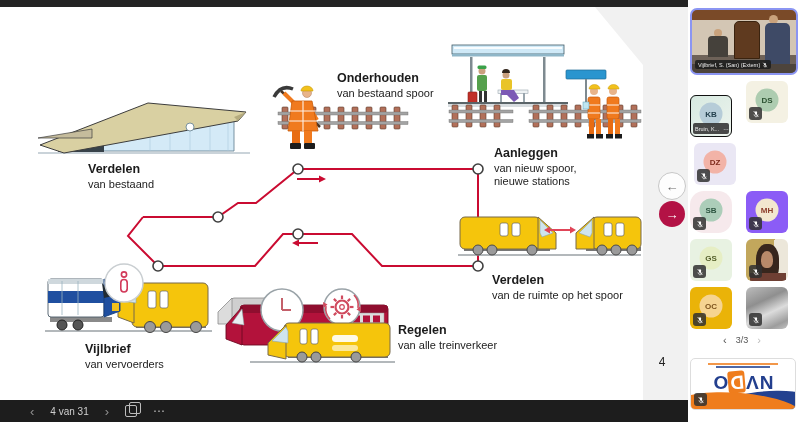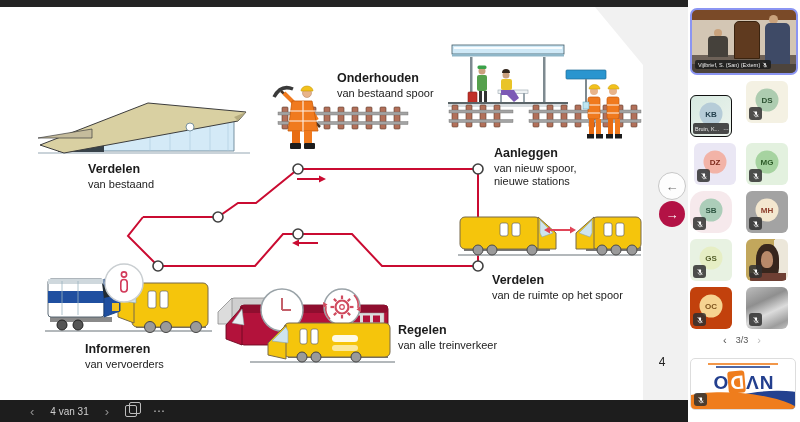--- a/index.html
+++ b/index.html
@@ -337,21 +337,21 @@
     </div>
     <div class="lbl" style="left:492px;top:266px;">
       <div class="t">Verdelen</div>
       <div class="sub">van de ruimte op het spoor</div>
     </div>
     <div class="lbl" style="left:398px;top:316px;">
       <div class="t">Regelen</div>
       <div class="sub">van alle treinverkeer</div>
     </div>
     <div class="lbl" style="left:85px;top:335px;">
-      <div class="t">Informeren</div>
+      <div class="t">Vijlbrief</div>
       <div class="sub">van vervoerders</div>
     </div>
 
     <div class="gutter"></div>
     <div class="corner"></div>
 
     <div class="nav-btn nav-back">
       <span>←</span>
     </div>
     <div class="nav-btn nav-next" style="background: rgb(179, 18, 69);">
@@ -425,49 +425,36 @@
       <div class="mic-badge">
         <svg width="8" height="8" viewBox="0 0 12 12">
             <rect x="4.5" y="2" width="3" height="5" rx="1.5" fill="#fff"></rect>
             <path d="M3 6.5 a3 3 0 0 0 6 0" fill="none" stroke="#fff" stroke-width="1"></path>
             <line x1="6" y1="9.5" x2="6" y2="11" stroke="#fff" stroke-width="1"></line>
             <line x1="2.5" y1="1.5" x2="9.5" y2="10.5" stroke="#fff" stroke-width="1.2"></line>
           </svg>
       </div>
     </div>
 
-    <div class="tile" style="left: 58px; top: 143px; background: rgb(227, 241, 223);">
-      <div class="avatar" style="background: rgb(166, 211, 160); color: rgb(46, 92, 40);">
-        <span>MG</span>
-      </div>
-      <div class="mic-badge">
-        <svg width="8" height="8" viewBox="0 0 12 12">
-            <rect x="4.5" y="2" width="3" height="5" rx="1.5" fill="#fff"></rect>
-            <path d="M3 6.5 a3 3 0 0 0 6 0" fill="none" stroke="#fff" stroke-width="1"></path>
-            <line x1="6" y1="9.5" x2="6" y2="11" stroke="#fff" stroke-width="1"></line>
-            <line x1="2.5" y1="1.5" x2="9.5" y2="10.5" stroke="#fff" stroke-width="1.2"></line>
-          </svg>
-      </div>
-    </div>
 
     <div class="tile" style="left: 2px; top: 191px; background: rgb(246, 233, 236); border-radius: 14px;">
       <div class="avatar" style="background: rgb(172, 205, 185); color: rgb(44, 84, 64);">
         <span>SB</span>
       </div>
       <div class="mic-badge">
         <svg width="8" height="8" viewBox="0 0 12 12">
             <rect x="4.5" y="2" width="3" height="5" rx="1.5" fill="#fff"></rect>
             <path d="M3 6.5 a3 3 0 0 0 6 0" fill="none" stroke="#fff" stroke-width="1"></path>
             <line x1="6" y1="9.5" x2="6" y2="11" stroke="#fff" stroke-width="1"></line>
             <line x1="2.5" y1="1.5" x2="9.5" y2="10.5" stroke="#fff" stroke-width="1.2"></line>
           </svg>
       </div>
     </div>
 
-    <div class="tile" style="left: 58px; top: 191px; background: #a3a3a3;">
+    <div class="tile" style="left: 58px; top: 191px; background: #8b5cf6;">
       <div class="avatar" style="background: rgb(243, 231, 207); color: rgb(140, 60, 42);">
         <span>MH</span>
       </div>
       <div class="mic-badge">
         <svg width="8" height="8" viewBox="0 0 12 12">
             <rect x="4.5" y="2" width="3" height="5" rx="1.5" fill="#fff"></rect>
             <path d="M3 6.5 a3 3 0 0 0 6 0" fill="none" stroke="#fff" stroke-width="1"></path>
             <line x1="6" y1="9.5" x2="6" y2="11" stroke="#fff" stroke-width="1"></line>
             <line x1="2.5" y1="1.5" x2="9.5" y2="10.5" stroke="#fff" stroke-width="1.2"></line>
           </svg>
@@ -495,21 +482,21 @@
       <div class="mic-badge">
         <svg width="8" height="8" viewBox="0 0 12 12">
             <rect x="4.5" y="2" width="3" height="5" rx="1.5" fill="#fff"></rect>
             <path d="M3 6.5 a3 3 0 0 0 6 0" fill="none" stroke="#fff" stroke-width="1"></path>
             <line x1="6" y1="9.5" x2="6" y2="11" stroke="#fff" stroke-width="1"></line>
             <line x1="2.5" y1="1.5" x2="9.5" y2="10.5" stroke="#fff" stroke-width="1.2"></line>
           </svg>
       </div>
     </div>
 
-    <div class="tile" style="left: 2px; top: 287px; background: #c2410c;">
+    <div class="tile" style="left: 2px; top: 287px; background: #eab308;">
       <div class="avatar" style="background: rgb(246, 212, 145); color: rgb(124, 82, 28);">
         <span>OC</span>
       </div>
       <div class="mic-badge">
         <svg width="8" height="8" viewBox="0 0 12 12">
             <rect x="4.5" y="2" width="3" height="5" rx="1.5" fill="#fff"></rect>
             <path d="M3 6.5 a3 3 0 0 0 6 0" fill="none" stroke="#fff" stroke-width="1"></path>
             <line x1="6" y1="9.5" x2="6" y2="11" stroke="#fff" stroke-width="1"></line>
             <line x1="2.5" y1="1.5" x2="9.5" y2="10.5" stroke="#fff" stroke-width="1.2"></line>
           </svg>

